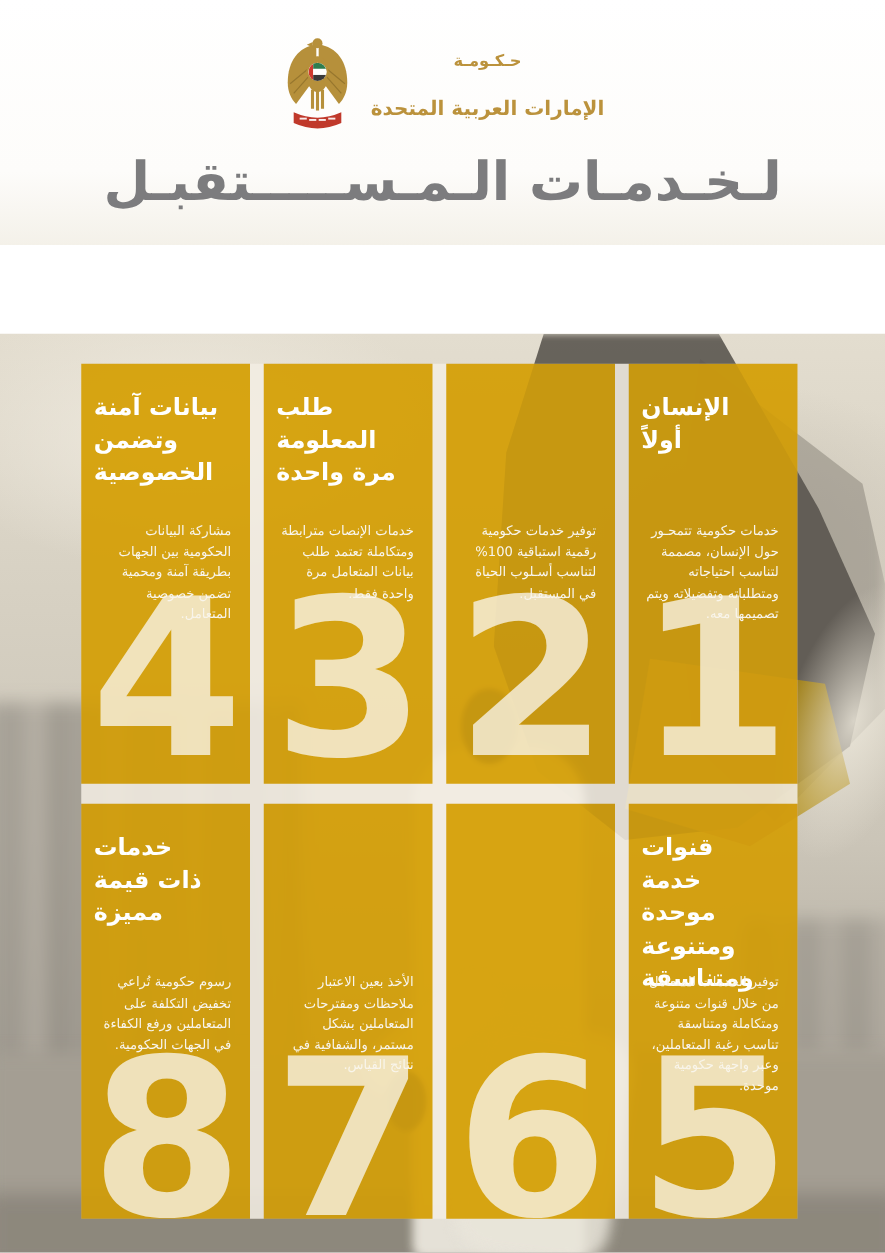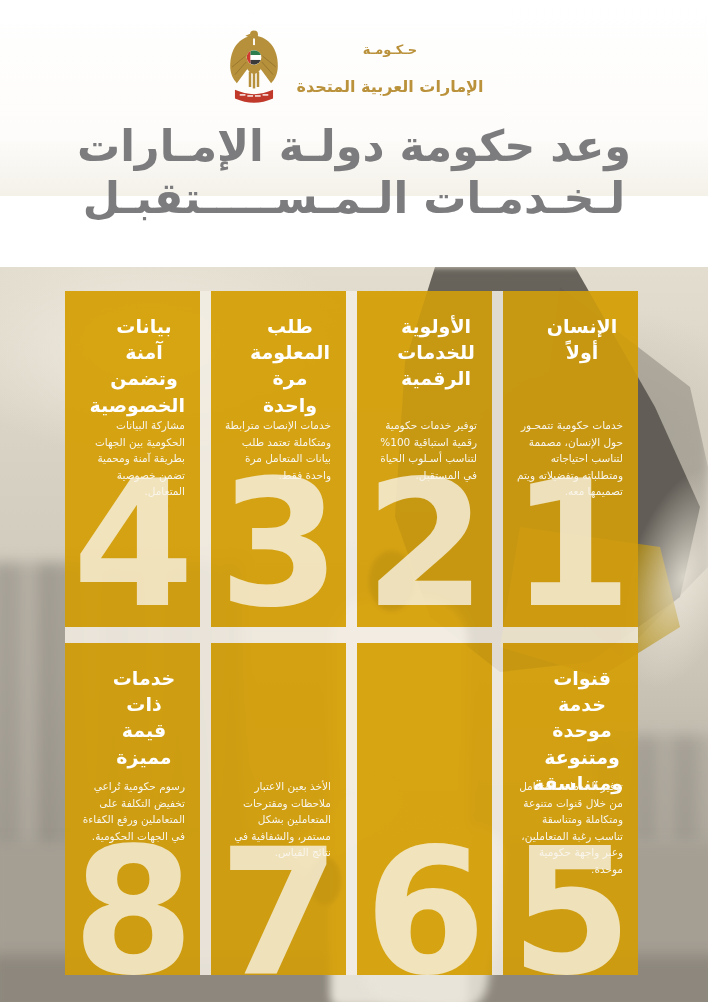--- a/index.html
+++ b/index.html
@@ -42,21 +42,21 @@
   .hand1{left:369px;top:284px;width:45px;height:60px;background:#4c473f;opacity:.9;filter:blur(2px);border-radius:50%;}
   .hand2{left:309px;top:590px;width:32px;height:48px;background:#57514a;opacity:.85;filter:blur(2px);border-radius:50%;}
   
   .panel{position:absolute;left:65px;top:291px;width:573px;height:684px;background:rgba(242,237,226,0.87);}
   
   .cards{position:absolute;left:65px;top:291px;width:573px;display:grid;
     grid-template-columns:repeat(4,135px);grid-template-rows:336px 332px;column-gap:11px;row-gap:16px;direction:rtl;}
   .card{position:relative;}
   .card::before{content:"";position:absolute;inset:0;background:#e3b114;mix-blend-mode:multiply;}
   .card > *{position:relative;}
-  .heading{padding:22px 15px 0 10px;color:#ffffff;font-weight:bold;font-size:19px;line-height:1.38;text-align:center;white-space:pre-line;margin-left:28px;}
+  .heading{padding:22px 15px 0 10px;color:#ffffff;font-weight:bold;font-size:19px;line-height:1.38;text-align:left;white-space:pre-line;}
   .body-text{position:absolute;top:126px;right:15px;left:12px;color:#f8f5ed;font-size:10.5px;line-height:1.58;text-align:right;}
   .num{position:absolute;left:0;right:0;bottom:-5px;text-align:center;font-weight:bold;font-size:175px;line-height:1;
     color:rgba(249,245,235,0.78);letter-spacing:-2px;}
   .r2 .body-text{top:135px;}
   .r2 .num{bottom:-25px;}
 </style>
 </head>
 <body>
 
 <div class="header">
@@ -95,21 +95,20 @@
         <rect x="31" y="71.6" width="6" height="1.6"></rect>
         <rect x="39" y="70.5" width="6" height="1.6"></rect>
       </g>
     </svg>
     <div class="logo-text">
       <div class="logo-line1">حـكـومـة</div>
       <div class="logo-line2">الإمارات العربية المتحدة</div>
     </div>
   </div>
   <div class="title">
-    <div>وعد حكومة دولـة الإمـارات</div>
     <div>لـخـدمـات الـمـســـــتقبـل</div>
   </div>
 </div>
 
 <div class="photo">
   <div class="cloud1"></div>
   <div class="cloud2"></div>
   <div class="skyline-left"></div>
   <div class="skyline-right"></div>
   <div class="ground"></div>
@@ -130,23 +129,20 @@
 <div class="cards">
 
   <div class="card">
     <div class="heading">الإنسان
 أولاً</div>
     <div class="body-text">خدمات حكومية تتمحـور حول الإنسان، مصممة لتناسب احتياجاته ومتطلباته وتفضيلاته ويتم تصميمها معه.</div>
     <div class="num">1</div>
   </div>
 
   <div class="card">
-    <div class="heading">الأولوية
-للخدمات
-الرقمية</div>
     <div class="body-text">توفير خدمات حكومية رقمية استباقية 100% لتناسب أسـلوب الحياة في المستقبل.</div>
     <div class="num">2</div>
   </div>
 
   <div class="card">
     <div class="heading">طلب
 المعلومة
 مرة واحدة</div>
     <div class="body-text">خدمات الإنصات مترابطة ومتكاملة تعتمد طلب بيانات المتعامل مرة واحدة فقط.</div>
     <div class="num">3</div>

